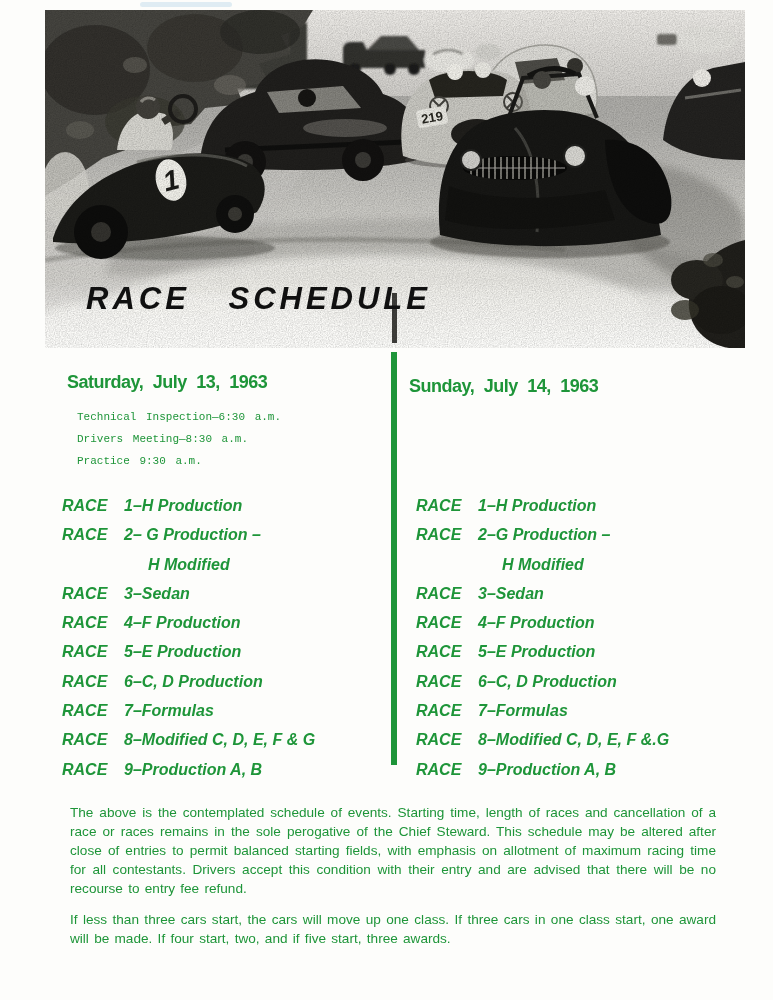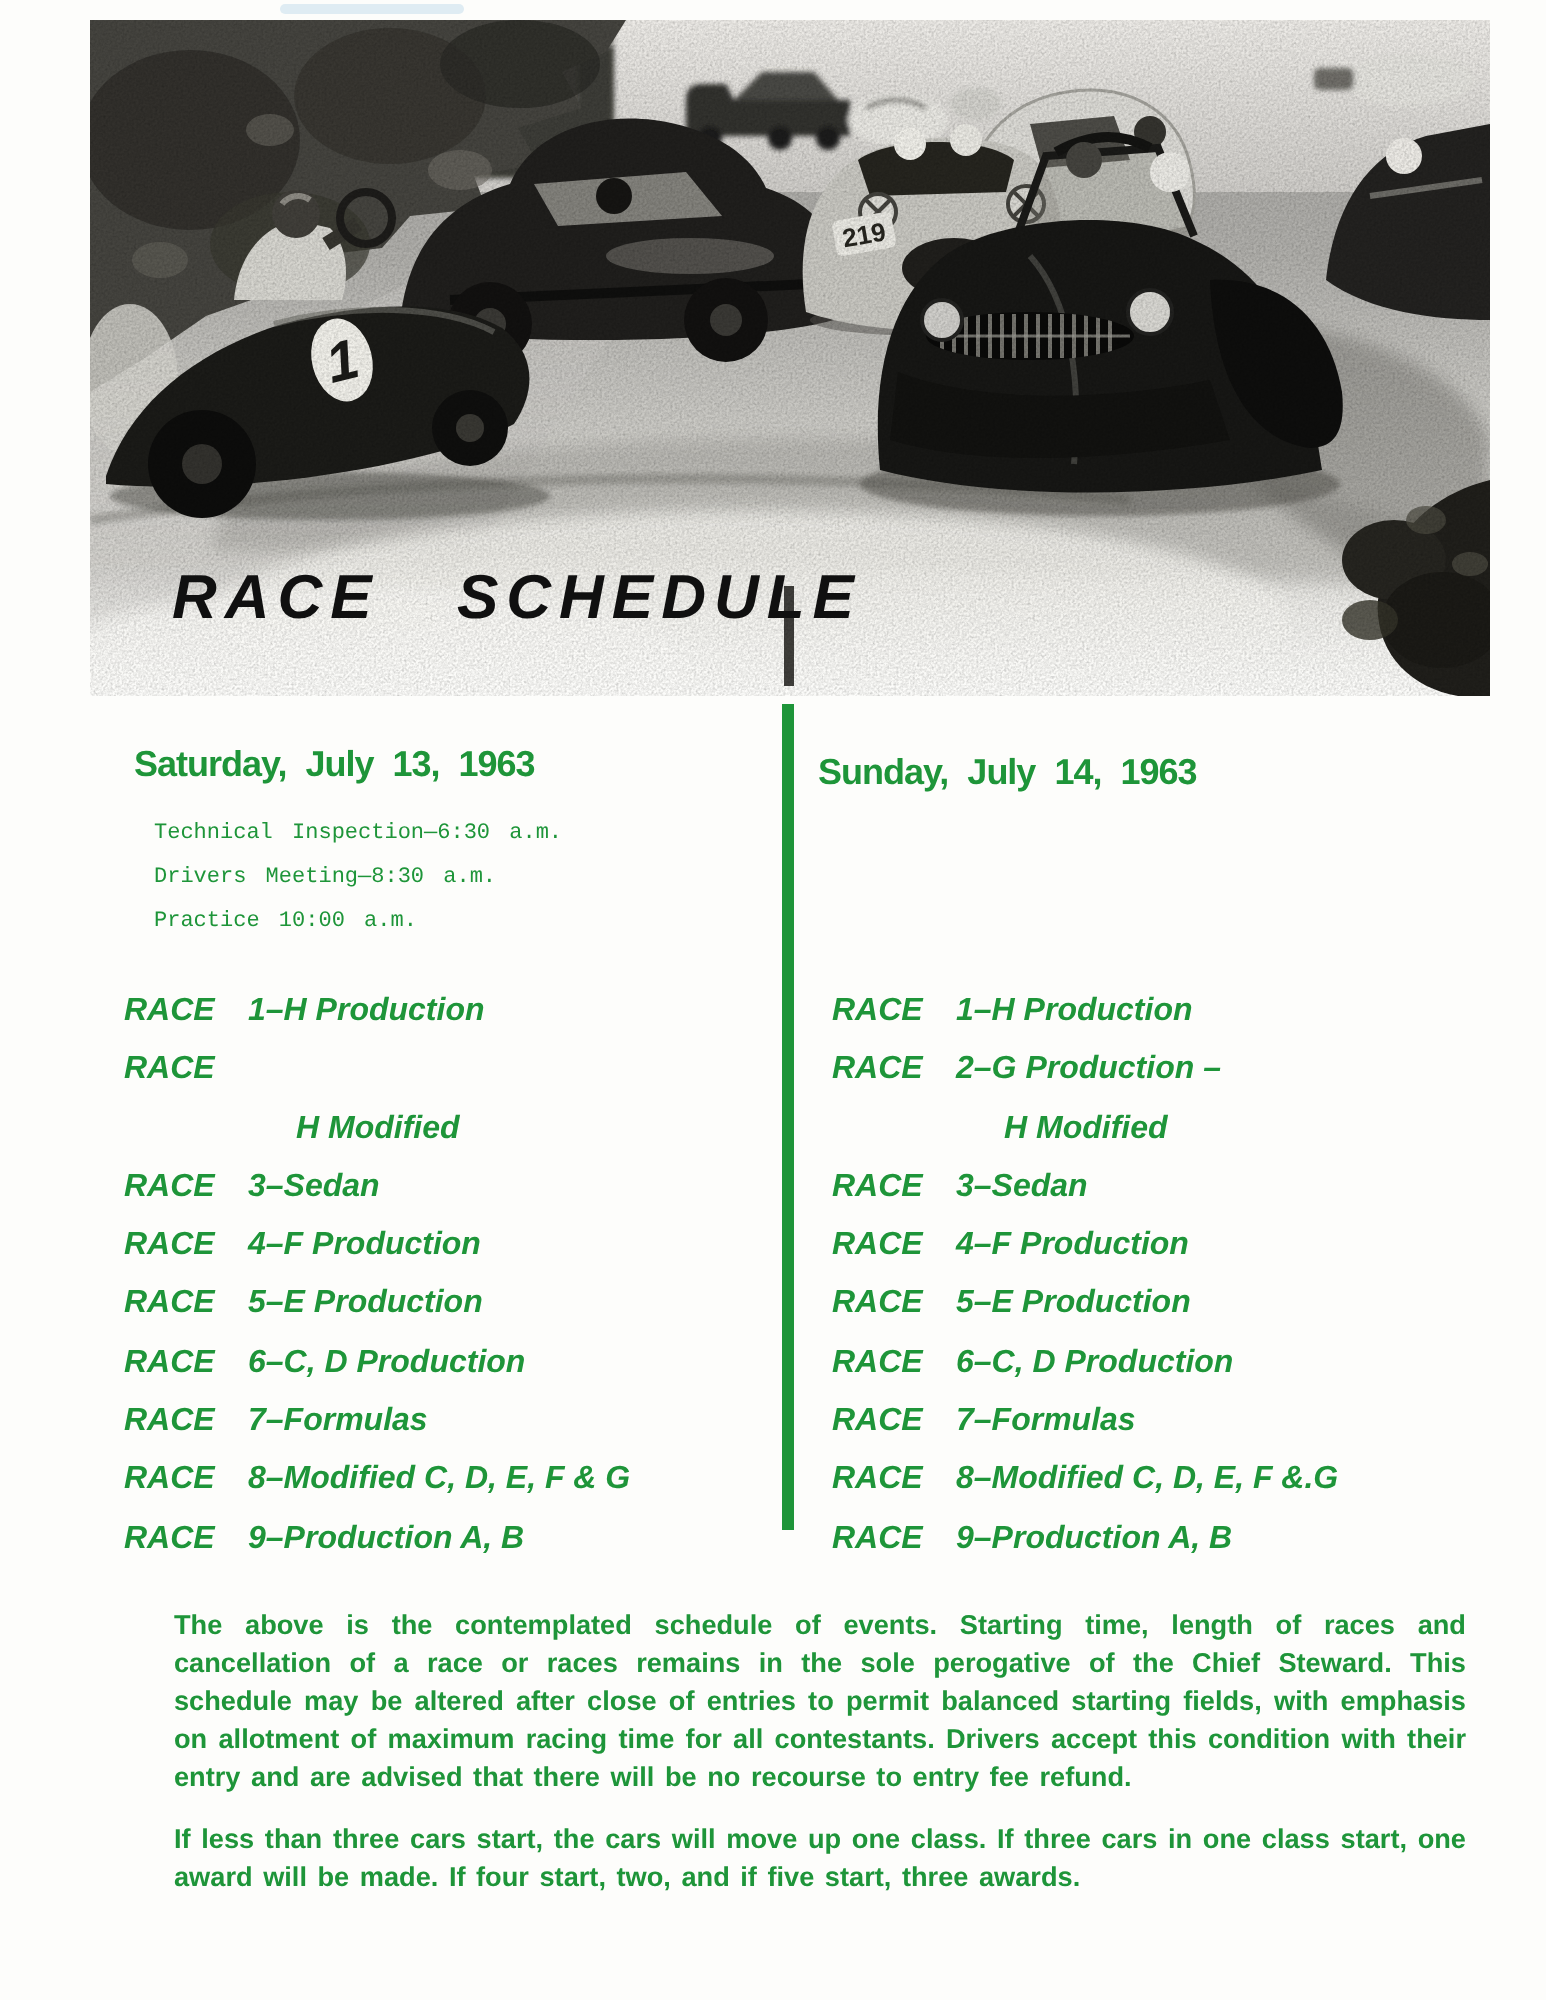--- a/index.html
+++ b/index.html
@@ -34,22 +34,22 @@
     font-style:italic;font-weight:700;font-size:16px;line-height:29.3px;
     color:var(--green,#1E9539);white-space:nowrap;
   }
   .races.sat-r{left:62px;}
   .races.sun-r{left:416px;}
   .race-row{display:flex;}
   .race-word{width:62px;flex:none;}
   .race-row.cont{padding-left:86px;text-align:center;}
   .footer{
     position:absolute;left:70px;top:803px;width:646px;
-    color:var(--green,#1E9539);font-weight:700;font-size:13.6px;line-height:19px;
-    text-align:justify;word-spacing:1.5px;margin-left:17px;
+    color:var(--green,#1E9539);font-weight:400;font-size:13.6px;line-height:19px;
+    text-align:justify;word-spacing:1.5px;
   }
   .footer p{margin:0;}
   .footer p + p{margin-top:12px;}
   .sanction{margin-top:3px;padding-left:24px;font-size:17px;letter-spacing:.2px;}
 </style>
 </head>
 <body>
 
 <div class="page">
 
@@ -222,30 +222,31 @@
   </div>
 
   <h1 class="title">RACE SCHEDULE</h1>
 
   <div class="divider"></div>
 
   <h2 class="day-heading sat">Saturday, July 13, 1963</h2>
   <div class="notes">
     <div>Technical Inspection—6:30 a.m.</div>
     <div>Drivers Meeting—8:30 a.m.</div>
-    <div>Practice 10:00 a.m.</div>
+    <div>Practice 9:30 a.m.</div>
   </div>
 
   <div class="races sat-r">
     <div class="race-row">
         <span class="race-word">RACE</span>
         <span class="race-desc">1–H Production</span>
       </div>
     <div class="race-row">
         <span class="race-word">RACE</span>
+        <span class="race-desc">2– G Production –</span>
       </div>
     <div class="race-row cont">
         <span class="race-desc">H Modified</span>
       </div>
     <div class="race-row">
         <span class="race-word">RACE</span>
         <span class="race-desc">3–Sedan</span>
       </div>
     <div class="race-row">
         <span class="race-word">RACE</span>

